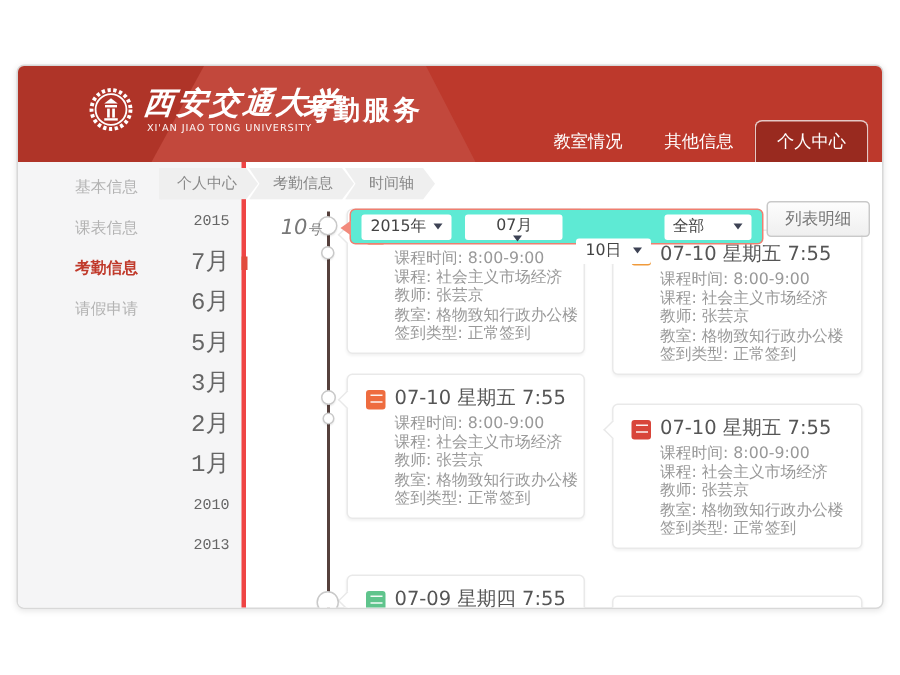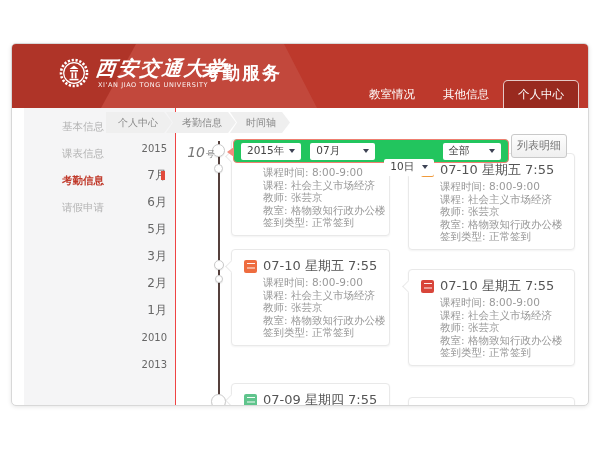--- a/index.html
+++ b/index.html
@@ -26,60 +26,60 @@
     letter-spacing:2px; white-space:nowrap; }
   .userbox { position:absolute; right:14px; top:9px; display:flex; align-items:center; gap:5px;
     color:#fff; font-size:11px; cursor:pointer; }
   .userbox .role { margin-left:6px; }
   .nav { position:absolute; right:9px; bottom:0; display:flex; align-items:flex-end; }
   .nav-item { color:#fff; font-size:11.5px; line-height:27px; padding:0 14px; cursor:pointer; white-space:nowrap; }
   .nav-item.active { background:#992a1f; border:1px solid rgba(255,255,255,.75); border-bottom:none;
     border-radius:5px 5px 0 0; height:28px; line-height:27px; }
 
   
-  .sidebar { position:absolute; left:12px; top:64px; width:152px; height:299px;
-    background:#f5f5f6; border-right:1px solid #ef4444; }
+  .sidebar { position:absolute; left:0; top:64px; width:152px; height:299px;
+    background:#f5f5f6; border-right:3px solid #ef4444;font-family:Liberation Mono, monospace; }
   .menu { position:absolute; left:0; top:5px; width:100%; }
   .menu-item { padding-left:38px; font-size:10.5px; line-height:27px; color:#b3b3b3; cursor:pointer; white-space:nowrap; }
   .menu-item.active { color:#c03a2b; font-weight:bold; }
   .tl-nav { position:absolute; right:8px; top:27px; text-align:right; }
   .tl-nav-item { line-height:27px; color:#666; cursor:pointer; white-space:nowrap; }
   .tl-nav-item.year { font-size:10px; }
-  .tl-nav-item.month { font-size:12px;text-align:right; }
+  .tl-nav-item.month { font-size:16px;text-align:right; }
   .red-tick { position:absolute; left:149px; top:127px; width:4px; height:9px; background:#e14a3c; }
 
   
   .breadcrumb { position:absolute; left:94px; top:68px; display:flex; z-index:6; }
   .bc { height:21px; line-height:21px; font-size:10px; color:#888; background:#efefef;
     padding:0 14px 0 16px; margin-left:-6px; cursor:pointer; white-space:nowrap;
     clip-path:polygon(0 0,calc(100% - 8px) 0,100% 50%,calc(100% - 8px) 100%,0 100%,7px 50%);
     filter:drop-shadow(0 0 1px #c9c9c9); }
   .bc:first-child { margin-left:0; padding-left:12px;
     clip-path:polygon(0 0,calc(100% - 8px) 0,100% 50%,calc(100% - 8px) 100%,0 100%); }
 
   
   .tline { position:absolute; left:206px; top:97px; bottom:0; width:2px; background:#55403c; z-index:2; }
   .node { position:absolute; background:#fff; border:1px solid #c9c9c9; border-radius:50%;
     z-index:3; box-shadow:0 1px 1px rgba(0,0,0,.08); }
   .day { position:absolute; left:158px; width:44px; text-align:right; color:#777; font-size:14px; z-index:3; white-space:nowrap; }
   .day .unit { font-size:9px; }
 
   
   .filterbar { position:absolute; left:221px; top:95px; width:276px; height:24px;
-    background:#22c55e; border:1px solid #ee7f70; border-radius:4px; z-index:5;
+    background:#5eead4; border:1px solid #ee7f70; border-radius:4px; z-index:5;
     display:flex; align-items:center; gap:9px; padding:0 7px; }
   .filterbar::before { content:""; position:absolute; left:-7px; top:7px; width:0; height:0;
     border-top:5px solid transparent; border-bottom:5px solid transparent; border-right:7px solid #f28a7c; }
   .dd { height:17px; background:#fff; border-radius:2px; display:flex; align-items:center;
     justify-content:space-between; padding:0 6px; font-size:10.5px; color:#444; cursor:pointer; }
   .dd .caret { width:0; height:0; border-left:3.5px solid transparent; border-right:3.5px solid transparent;
     border-top:4.5px solid #3d4254; margin-left:5px; }
-  .dd-year{ width:64px; } .dd-month{ width:69px; } .dd-day{ width:52px;margin-top:32px; } .dd-scope{ width:62px; }
-
-  .list-btn { position:absolute; left:499px; top:90px; width:56px; height:24px; z-index:4;
+  .dd-year{ width:64px; } .dd-month{ width:69px;flex-direction:column; } .dd-day{ width:52px;margin-top:32px; } .dd-scope{ width:62px; }
+
+  .list-btn { position:absolute; left:499px; top:90px; width:69px; height:24px; z-index:4;
     background:linear-gradient(#fdfdfd,#efefef); border:1px solid #c9c9c9; border-radius:3px;
     font-size:11px; color:#777; text-align:center; line-height:22px; cursor:pointer; white-space:nowrap; }
 
   
   .card { position:absolute; background:#fff; border:1px solid #e9e9e9; border-radius:4px;
     box-shadow:0 1px 2px rgba(0,0,0,.05); padding:8px 12px 6px; z-index:1; }
   .card::before { content:""; position:absolute; left:-5px; top:12px; width:8px; height:8px; background:#fff;
     border-left:1px solid #e9e9e9; border-bottom:1px solid #e9e9e9; transform:rotate(45deg); }
   .col-l { left:219px; width:159px; }
   .col-r { left:396px; width:167px; }

